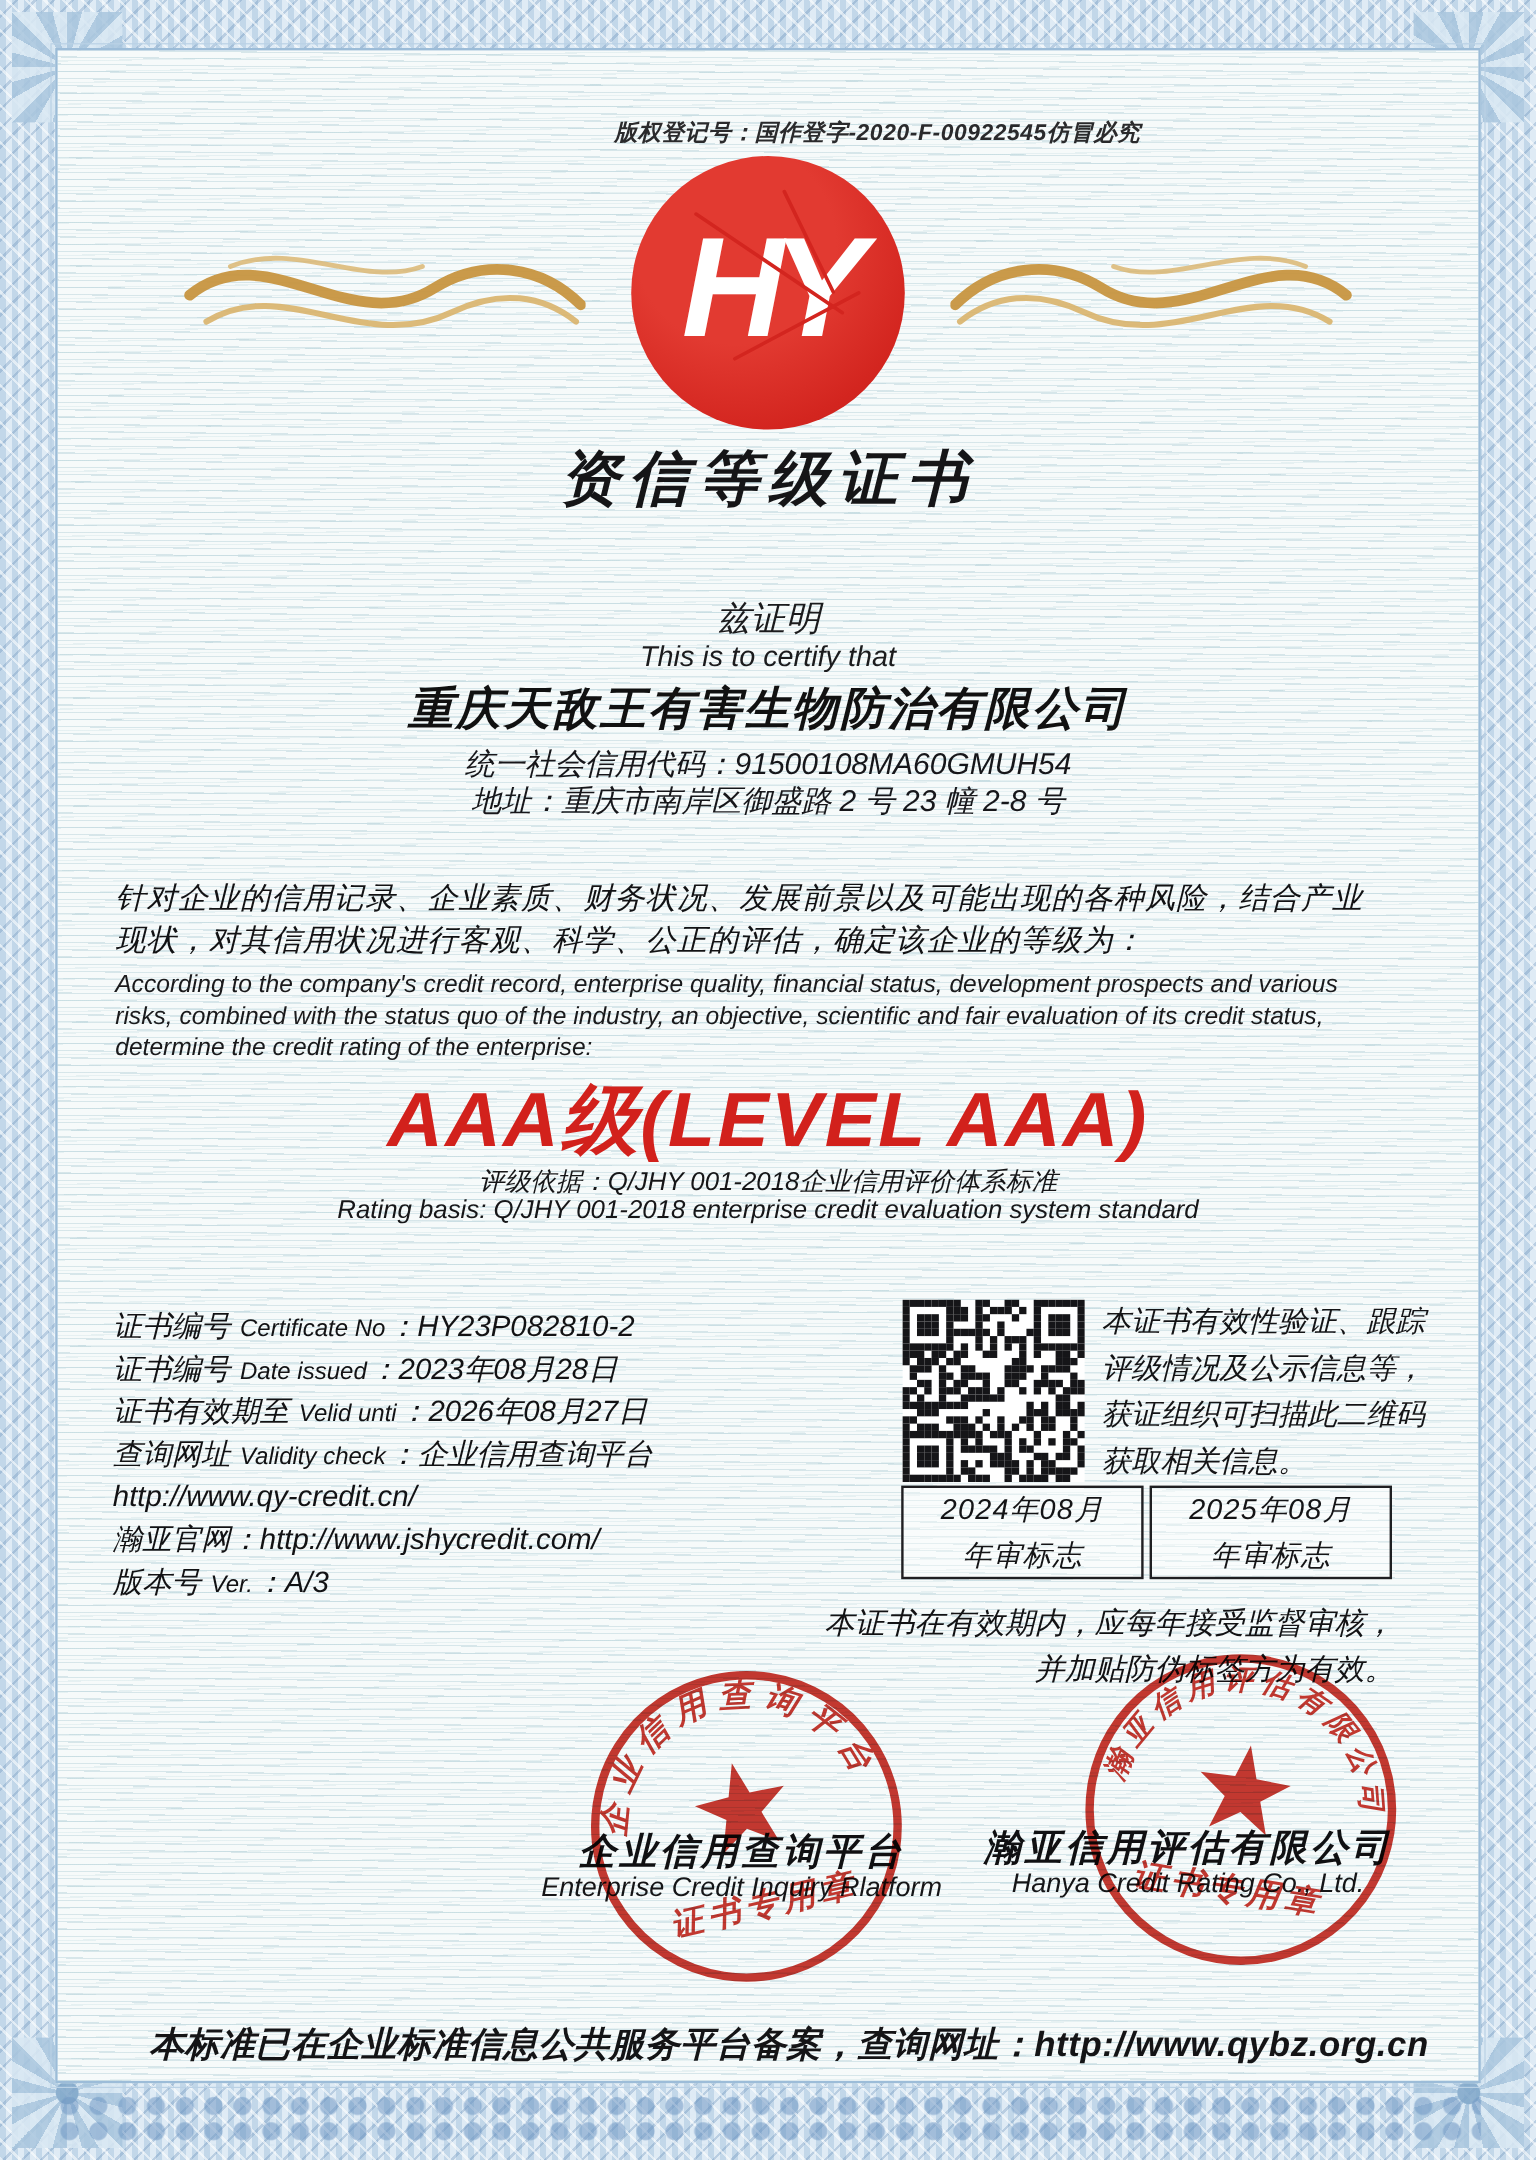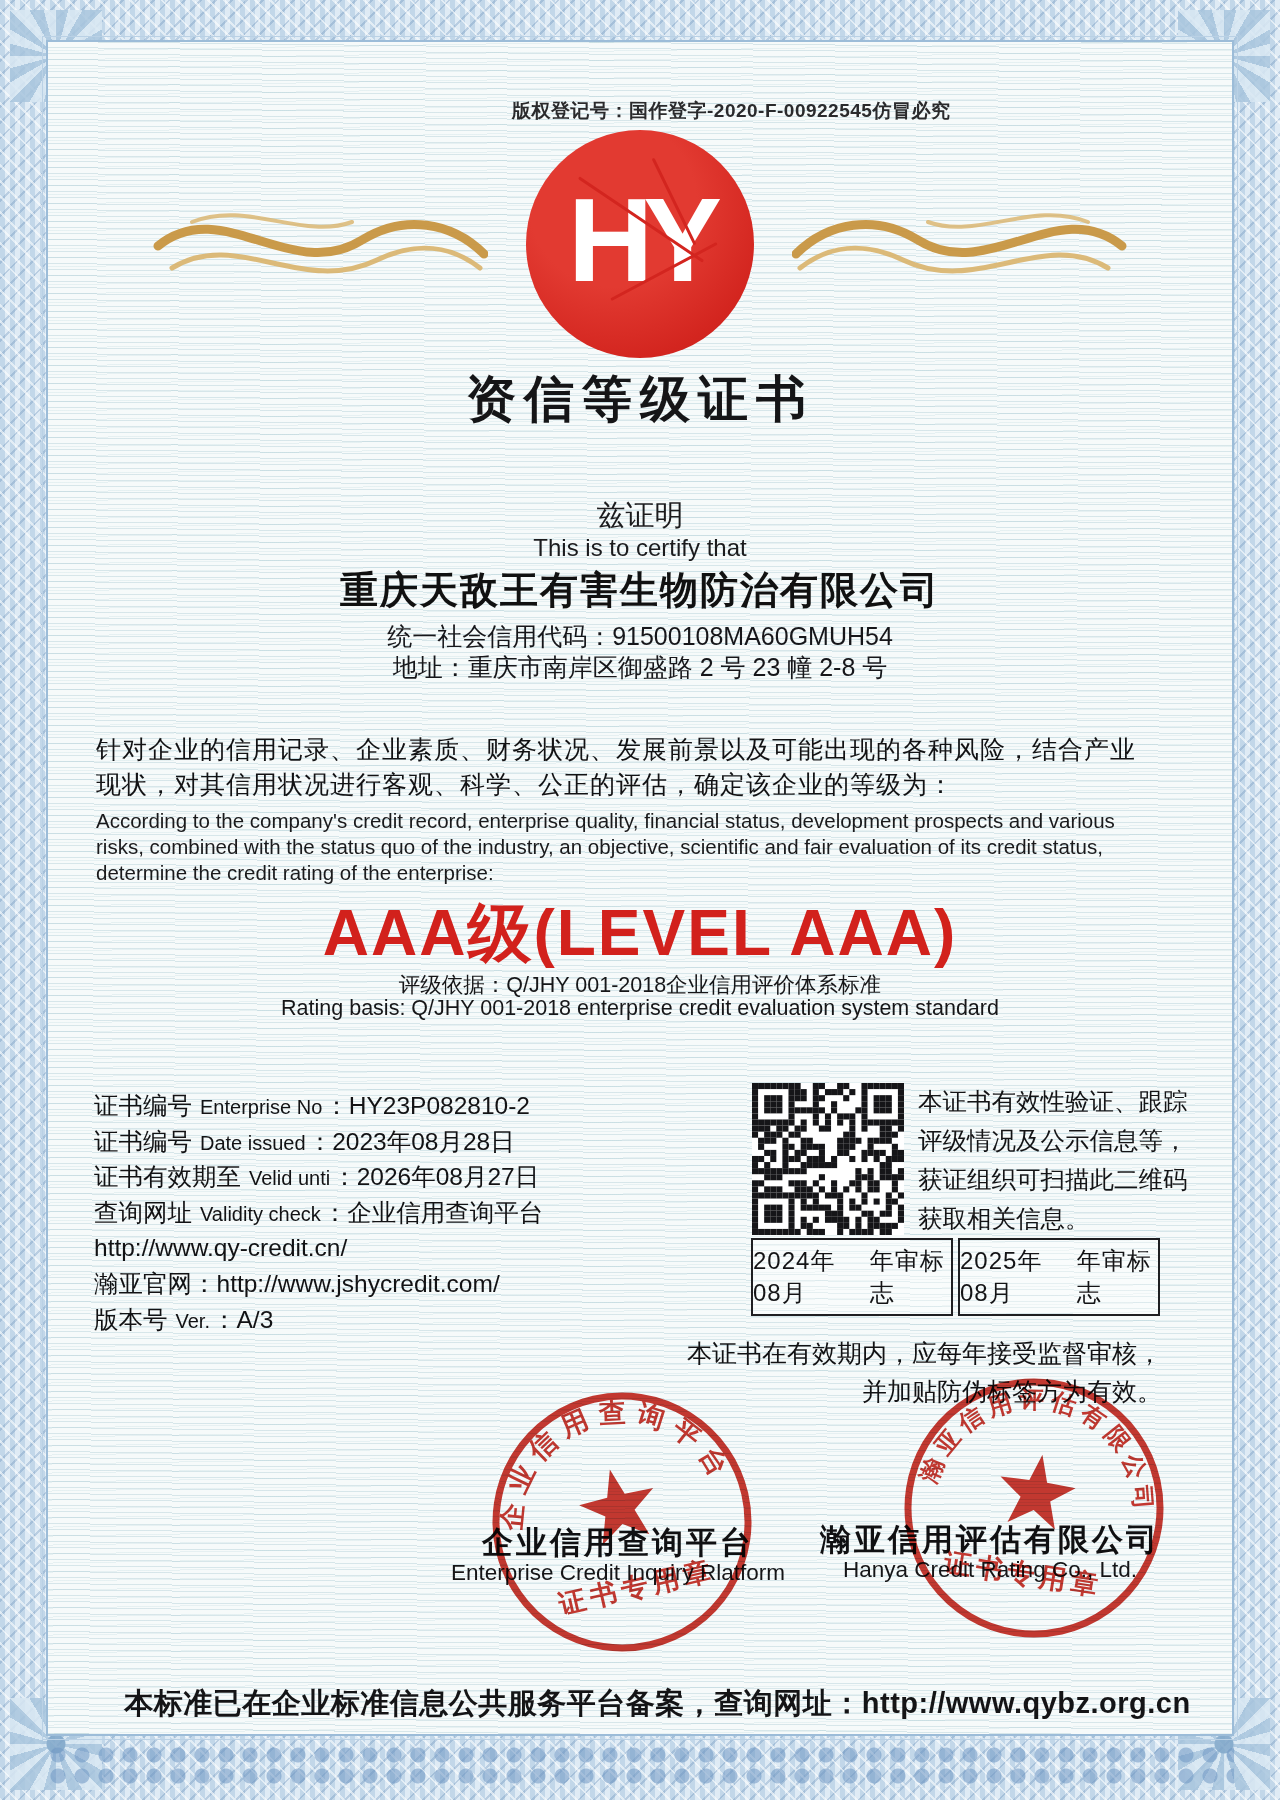--- a/index.html
+++ b/index.html
@@ -1,18 +1,18 @@
 <!DOCTYPE html>
 <html><head>
 <meta charset="utf-8">
 <style>
   html,body{margin:0;padding:0;background:#e8eef3;}
   *{box-sizing:border-box;}
   body{font-family:"Liberation Sans","DejaVu Sans",sans-serif;color:#1d1d1f;}
-  .cert{position:relative;width:1280px;height:1800px;margin:0 auto;overflow:hidden;background:#bef264;}
+  .cert{position:relative;width:1280px;height:1800px;margin:0 auto;overflow:hidden;background:#bef264;font-style:italic;}
   .abs{position:absolute;}
 
   
   .frame{position:absolute;inset:0;
     background:
       repeating-linear-gradient(45deg, rgba(255,255,255,.55) 0 2px, transparent 2px 11px),
       repeating-linear-gradient(-45deg, rgba(88,130,176,.28) 0 2px, transparent 2px 11px),
       repeating-linear-gradient(90deg, #c2d7e9 0 5px, #dfebf5 5px 10px);
   }
   .corner{position:absolute;width:92px;height:92px;opacity:.85;
@@ -71,21 +71,21 @@
   .drow{line-height:32.6px;white-space:nowrap;}
   .dzh{font-size:24.5px;color:#121214;}
   .den{font-size:20px;color:#121214;margin:0 2px 0 8px;}
   .den:empty{margin:0;}
   .dval{font-size:24.5px;color:#121214;}
 
   .qr{top:1083px;left:752px;width:152px;height:152px;}
   .qr-note{top:1082px;left:918px;width:276px;font-size:24.5px;line-height:39px;color:#141416;text-align:left;}
 
   .mark-box{top:1238px;width:202px;height:78px;border:2.5px solid #1f1f22;background:rgba(255,255,255,.35);
-    display:flex;flex-direction:row;align-items:center;justify-content:center;gap:6px;}
+    display:flex;flex-direction:column;align-items:center;justify-content:center;gap:6px;}
   .mark-box.b1{left:751px;} .mark-box.b2{left:958px;}
   .mark-period,.mark-label{font-size:24px;color:#141416;letter-spacing:1px;}
 
   .supervision{top:1334px;left:640px;width:522px;text-align:right;font-size:25px;line-height:38px;color:#121214;}
 
   .org-name{font-size:31px;font-weight:700;letter-spacing:3px;color:#101012;text-align:center;width:460px;}
   .org-en{font-size:22.5px;color:#151517;text-align:center;width:460px;}
   .org1-name{top:1522px;left:388px;}
   .org1-en{top:1560px;left:388px;}
   .org2-name{top:1519px;left:760px;}
@@ -144,21 +144,21 @@
     <div class="st-en">According to the company's credit record, enterprise quality, financial status, development prospects and various</div>
     <div class="st-en" style="margin-top:0;">risks, combined with the status quo of the industry, an objective, scientific and fair evaluation of its credit status,</div>
     <div class="st-en" style="margin-top:0;">determine the credit rating of the enterprise:</div>
   </div>
 
   <div class="abs ctr rating">AAA级(LEVEL AAA)</div>
   <div class="abs ctr basis-zh">评级依据：Q/JHY 001-2018企业信用评价体系标准</div>
   <div class="abs ctr basis-en">Rating basis: Q/JHY 001-2018 enterprise credit evaluation system standard</div>
 
   <div class="abs details">
-    <div class="drow"><span class="dzh">证书编号</span><span class="den">Enterprise No</span><span class="dzh">：</span><span class="dval">HY23P082810-2</span></div>
+    <div class="drow"><span class="dzh">证书编号</span><span class="den">Certificate No</span><span class="dzh">：</span><span class="dval">HY23P082810-2</span></div>
     <div class="drow"><span class="dzh">证书编号</span><span class="den">Date issued</span><span class="dzh">：</span><span class="dval">2023年08月28日</span></div>
     <div class="drow"><span class="dzh">证书有效期至</span><span class="den">Velid unti</span><span class="dzh">：</span><span class="dval">2026年08月27日</span></div>
     <div class="drow"><span class="dzh">查询网址</span><span class="den">Validity check</span><span class="dzh">：</span><span class="dval">企业信用查询平台</span></div>
     <div class="drow"><span class="dval">http://www.qy-credit.cn/</span></div>
     <div class="drow"><span class="dzh">瀚亚官网</span><span class="dzh">：</span><span class="dval">http://www.jshycredit.com/</span></div>
     <div class="drow"><span class="dzh">版本号</span><span class="den">Ver.</span><span class="dzh">：</span><span class="dval">A/3</span></div>
   </div>
 
   <svg class="abs qr" id="qr-svg" viewBox="0 0 150 150">
       <rect width="150" height="150" fill="#ffffff"></rect>

